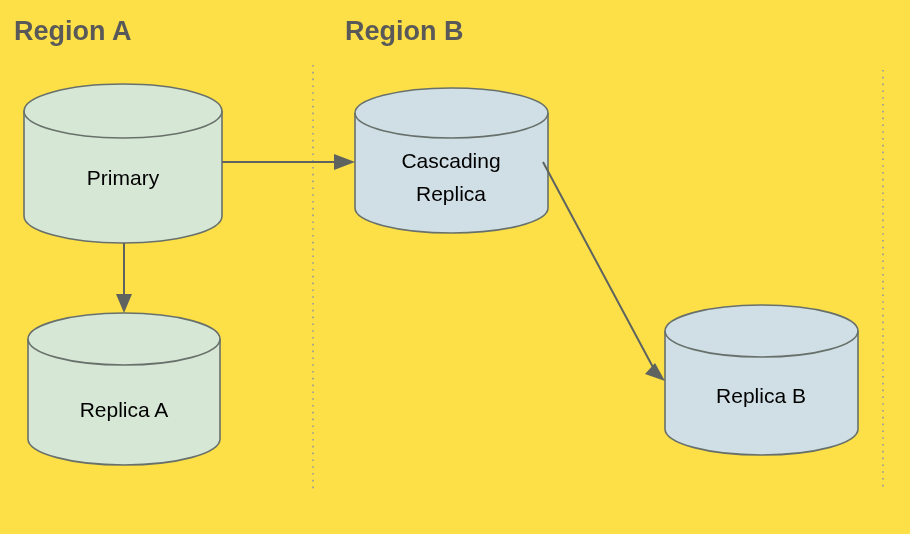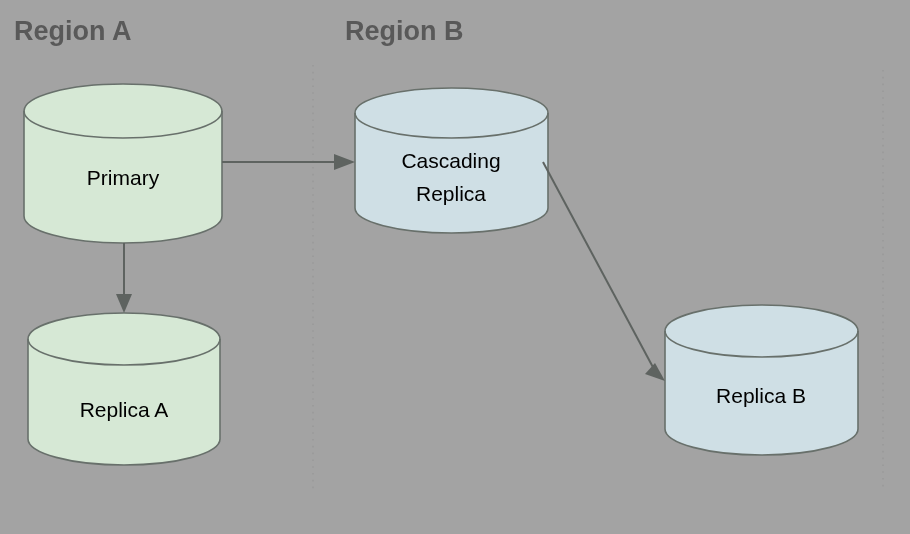--- a/index.html
+++ b/index.html
@@ -7,21 +7,21 @@
     padding: 0;
     background: #ffffff;
   }
   body {
     font-family: "Liberation Sans", sans-serif;
   }
   #canvas {
     position: relative;
     width: 910px;
     height: 534px;
-    background: #a3a3a3;
+    background: #fde047;
     overflow: hidden;
   }
   #diagram-svg {
     position: absolute;
     left: 0;
     top: 0;
     width: 910px;
     height: 534px;
   }
   .region-label {

